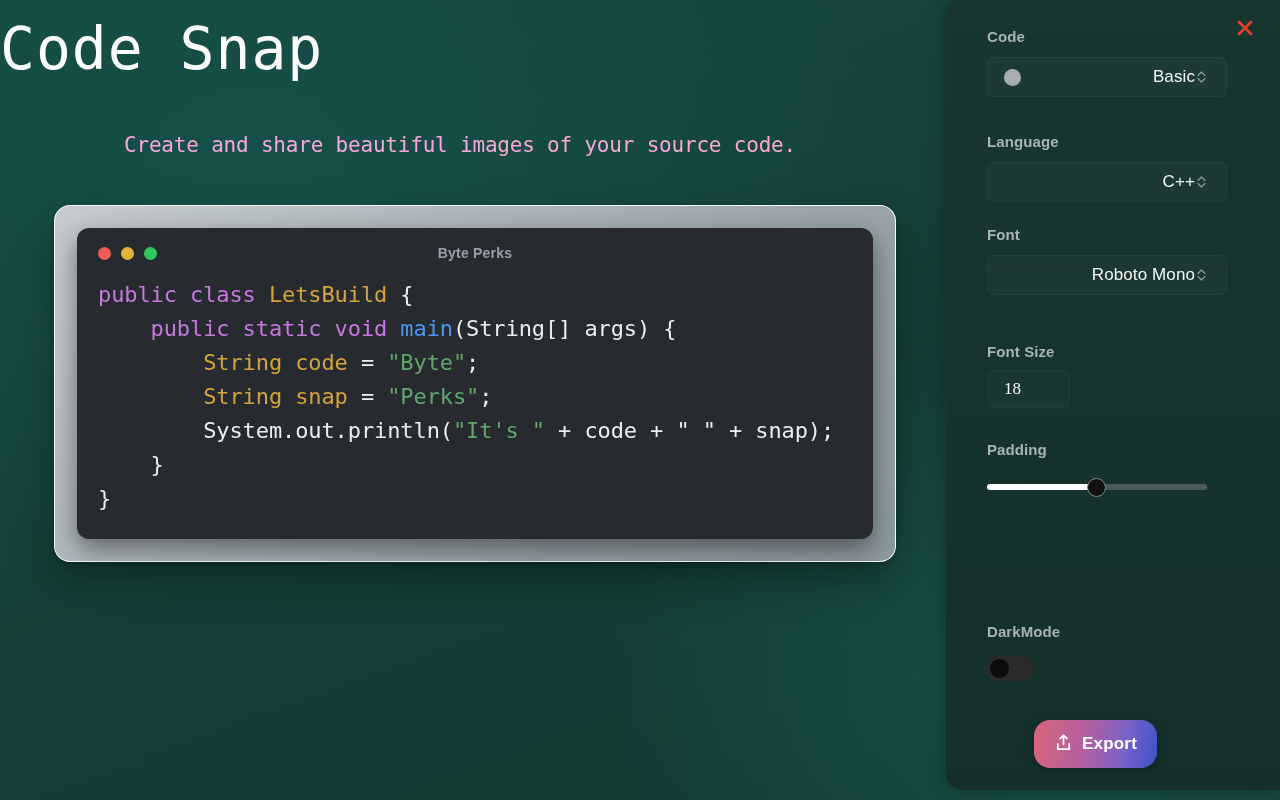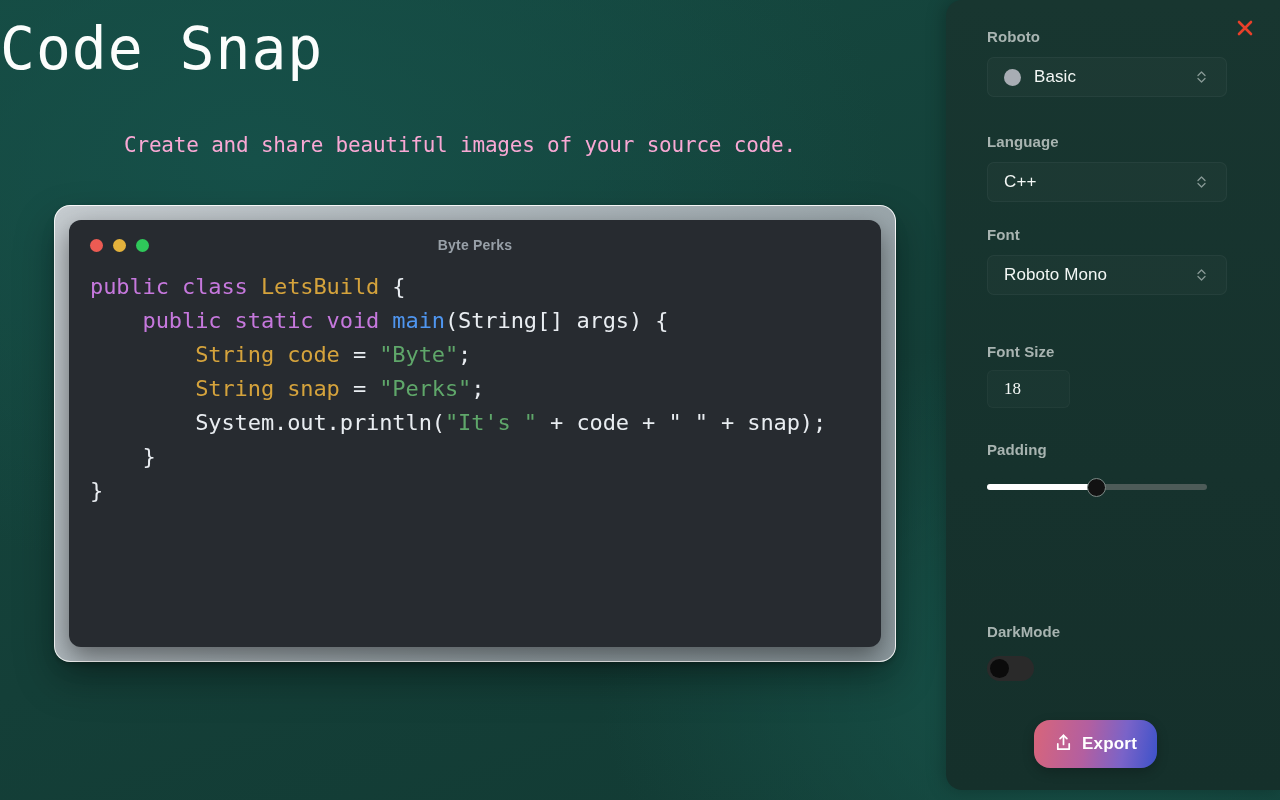--- a/index.html
+++ b/index.html
@@ -55,23 +55,23 @@
     letter-spacing: -0.2px;
     white-space: nowrap;
   }
 
   
   #snap-card {
     position: absolute;
     left: 54px;
     top: 205px;
     width: 842px;
-    height: 457px;
+    height: 357px;
     border-radius: 16px;
-    padding: 14px;
+    padding: 22px;
     background: linear-gradient(135deg, #c6ccd0 0%, #aeb7bc 35%, #97a3a8 70%, #8d9a9f 100%);
     border: 1px solid rgba(255,255,255,0.92);
     box-shadow: 0 18px 40px rgba(0,0,0,0.30), 0 2px 4px rgba(0,0,0,0.20);
   }
 
   #code-window {
     position: relative;
     width: 100%;
     height: 100%;
     border-radius: 12px;
@@ -168,20 +168,21 @@
     position: relative;
     margin-top: 12px;
     height: 40px;
     border-radius: 7px;
     background: rgba(255,255,255,0.022);
     border: 1px solid rgba(255,255,255,0.045);
     display: flex;
     align-items: center;
     padding: 0 12px 0 16px;
     cursor: pointer;
+    text-align: right;
   }
   .select-value {
     font-family: "Liberation Sans", sans-serif;
     font-size: 17px;
     font-weight: 400;
     color: #f3f7f5;
     letter-spacing: 0.1px;
     flex: 1;
   }
   .swatch {
@@ -320,21 +321,21 @@
 
 <aside id="sidebar">
 
   <div id="close-button">
     <svg width="20" height="20" viewBox="0 0 20 20" aria-hidden="true">
       <path d="M4 4 L16 16 M16 4 L4 16" stroke="#e8402a" stroke-width="2.6" stroke-linecap="round" fill="none"></path>
     </svg>
   </div>
 
   <div class="field" style="top:28px;">
-    <div class="field-label">Roboto</div>
+    <div class="field-label">Code</div>
     <div class="select-box">
       <span class="swatch"></span>
       <span class="select-value">Basic</span>
       <span class="chev">
         <svg width="13" height="20" viewBox="0 0 13 20" aria-hidden="true">
           <path d="M3 8.5 L6.5 5 L10 8.5 M3 11.5 L6.5 15 L10 11.5" stroke="#c9d4d1" stroke-width="1.3" fill="none" stroke-linecap="round" stroke-linejoin="round"></path>
         </svg>
       </span>
     </div>
   </div>

